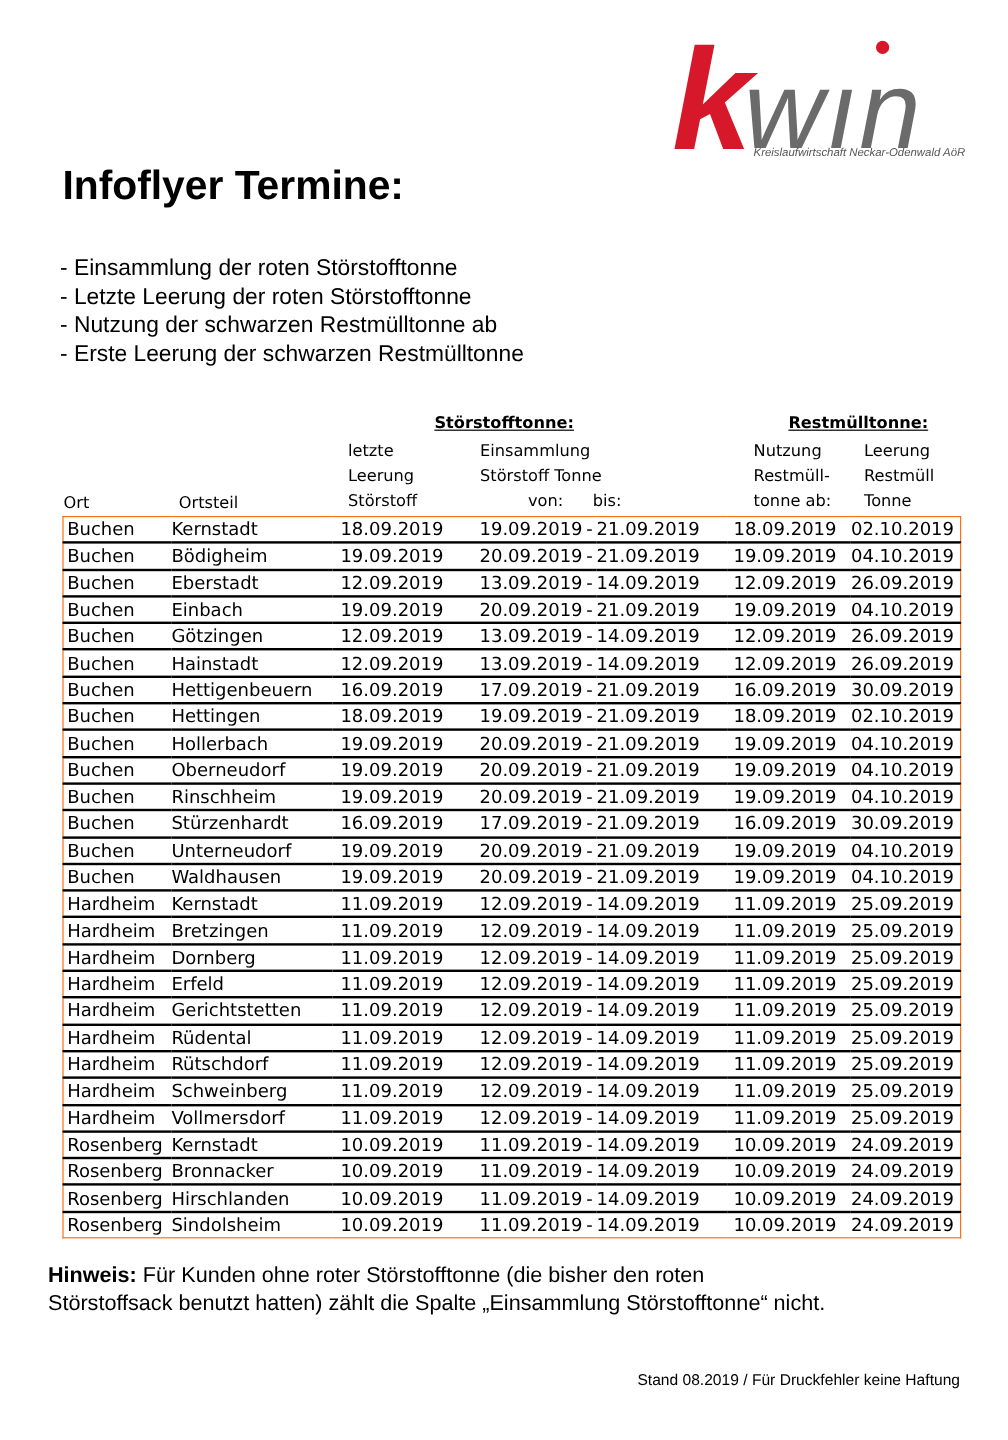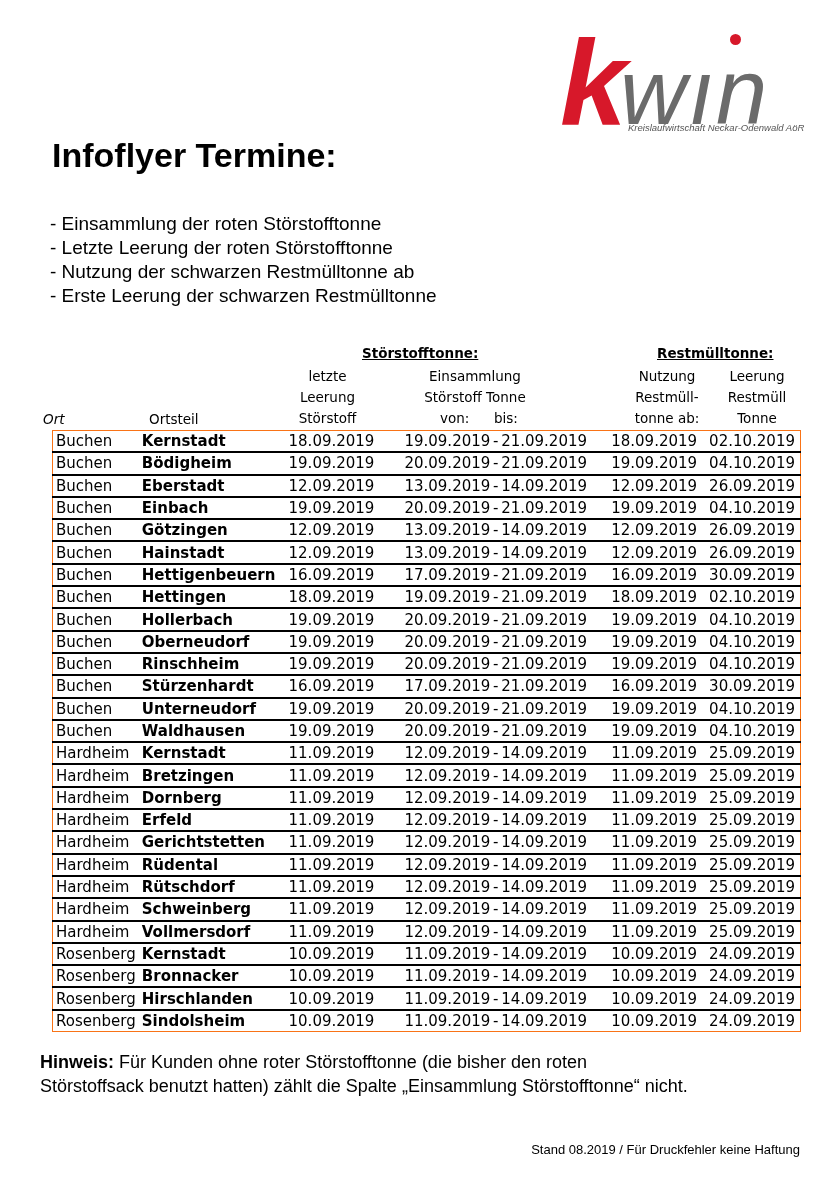--- a/index.html
+++ b/index.html
@@ -4,27 +4,27 @@
 <style>
   html, body { margin:0; padding:0; background:#ffffff; }
   body { width:840px; height:1200px; position:relative; overflow:hidden; color:#000; }
   .logo { position:absolute; left:560px; top:28px; width:260px; height:110px; }
   .logo .k { position:absolute; left:0; top:0; font-family:"Liberation Sans", sans-serif; font-weight:bold; font-style:italic; font-size:120px; line-height:110px; color:#d7182a; letter-spacing:-4px; }
   .logo .win { position:absolute; left:60px; top:18px; font-family:"Liberation Sans", sans-serif; font-style:italic; font-size:92px; line-height:92px; color:#6b6b6b; letter-spacing:2px; }
   .logo .dot { position:absolute; left:170px; top:6px; width:11px; height:11px; border-radius:50%; background:#d7182a; }
   .logo .sub { position:absolute; left:68px; top:94px; font-family:"Liberation Sans", sans-serif; font-style:italic; font-size:9.5px; color:#555; white-space:nowrap;text-align:center; }
   h1.title { position:absolute; left:52px; top:132px; margin:0; font-family:"Liberation Sans", sans-serif; font-weight:bold; font-size:34px; line-height:46px; }
   ul.bullets { position:absolute; left:50px; top:212px; margin:0; padding:0; list-style:none; font-family:"Liberation Sans", sans-serif; font-size:19px; line-height:24px; }
-  .hdr { position:absolute; font-family:"DejaVu Sans", sans-serif; font-size:13.5px; line-height:21px; text-align:center; }
+  .hdr { position:absolute; font-family:"DejaVu Sans", sans-serif; font-size:13.5px; line-height:21px; text-align:left; }
   .hdr.group { font-weight:bold; text-decoration:underline; }
   table.sched { position:absolute; left:52px; top:430px; width:749px; border-collapse:collapse; border:1px solid #f97316; font-family:"DejaVu Sans", sans-serif; font-size:15px; }
   table.sched td { height:20.3px; padding:0; border-top:2.5px solid #000; white-space:nowrap; }
   table.sched tr:first-child td { border-top:none; }
   td.c-ort { width:94px; padding-left:3px !important; }
-  td.c-teil { width:150px;font-weight:bold; }
+  td.c-teil { width:150px; }
   td.c-letzte { width:100px; text-align:right; padding-right:30px !important; }
   td.c-von { width:80px; text-align:right; }
   td.c-dash { width:18px; text-align:center; }
   td.c-bis { width:132px; text-align:left; }
   td.c-nutz { width:96px; text-align:right; padding-right:12px !important; }
   td.c-leer { text-align:right; padding-right:5px !important; }
   .hint { position:absolute; left:40px; top:1050px; width:790px; font-family:"Liberation Sans", sans-serif; font-size:18px; line-height:24px; }
   .hint b { font-weight:bold; }
   .stand { position:absolute; right:40px; top:1142px; font-family:"Liberation Sans", sans-serif; font-size:13px; }
 </style>
@@ -43,21 +43,21 @@
 <ul class="bullets">
   <li>- Einsammlung der roten Störstofftonne</li>
   <li>- Letzte Leerung der roten Störstofftonne</li>
   <li>- Nutzung der schwarzen Restmülltonne ab</li>
   <li>- Erste Leerung der schwarzen Restmülltonne</li>
 </ul>
 
 <div class="hdr group" style="left:362px; top:343px;">Störstofftonne:</div>
 <div class="hdr group" style="left:657px; top:343px;">Restmülltonne:</div>
 
-<div class="hdr" style="left:43px; top:409px; text-align:left;font-style:italic;">Ort</div>
+<div class="hdr" style="left:53px; top:409px; text-align:left;">Ort</div>
 <div class="hdr" style="left:149px; top:409px; text-align:left;">Ortsteil</div>
 
 <div class="hdr" style="left:290px; top:366px; width:75px;">
   <div>letzte</div>
   <div>Leerung</div>
   <div>Störstoff</div>
 </div>
 
 <div class="hdr" style="left:400px; top:366px; width:150px;">
   <div>Einsammlung</div>

